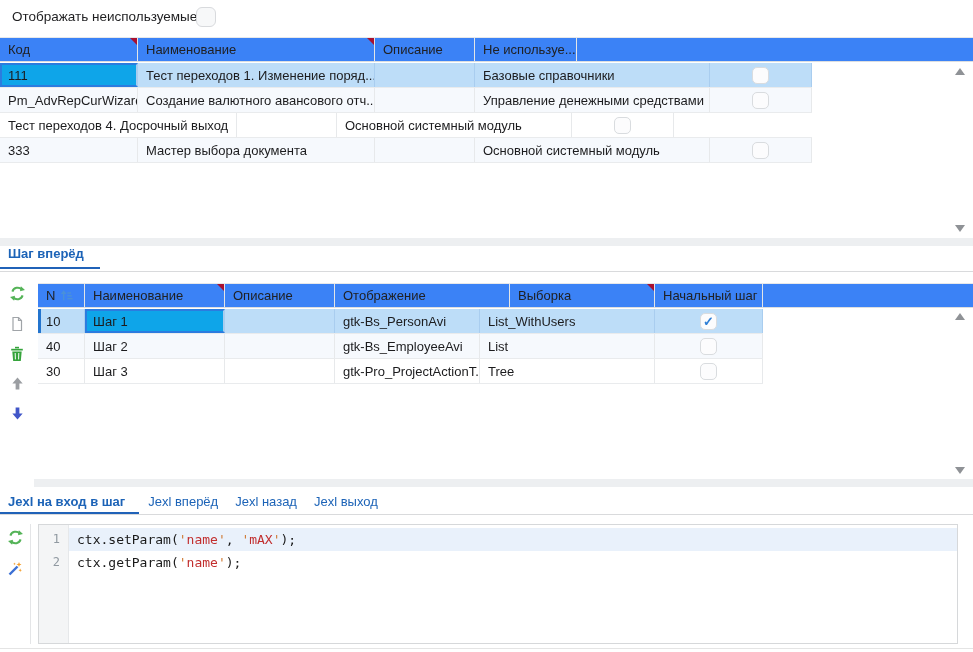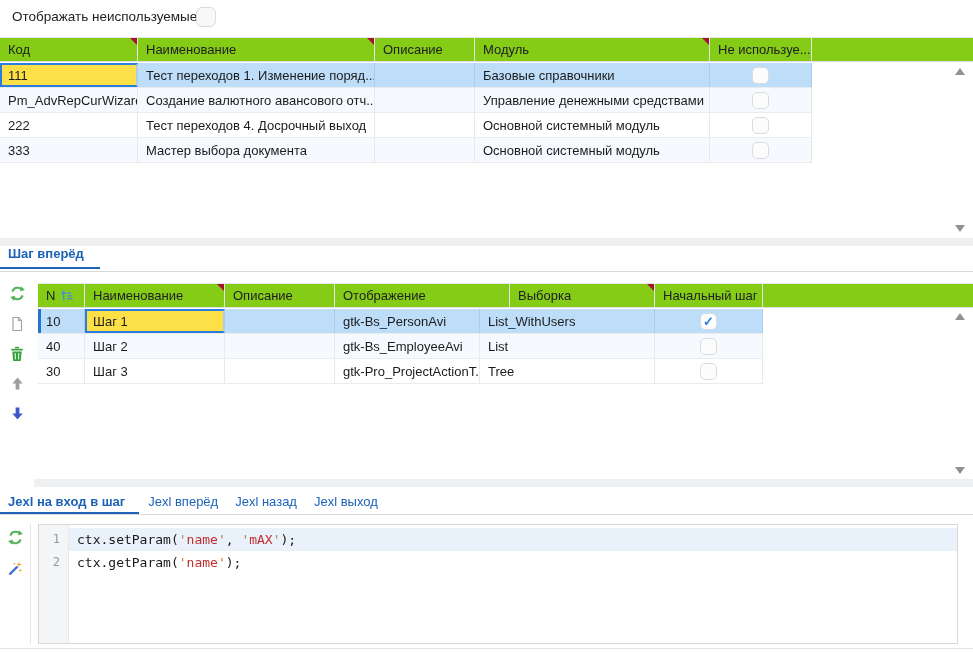--- a/index.html
+++ b/index.html
@@ -10,30 +10,30 @@
   body{font-family:"Liberation Sans",sans-serif;background:#fff;}
   #app{position:relative;width:973px;height:652px;background:#fff;overflow:hidden;font-size:13px;color:#1c1c1e;}
 
   
   #top-bar{position:absolute;left:0;top:0;width:973px;height:36px;}
   #top-bar .lbl{position:absolute;left:12px;top:9px;font-size:13.5px;color:#1f1f21;}
   .cbox{width:20px;height:20px;border:1px solid #d8dadd;border-radius:6px;background:#f7f8f9;}
   #top-bar .cbox{position:absolute;left:196px;top:7px;}
 
   
-  .thead{position:absolute;height:25px;background:#84cc16;border-top:1px solid #e7e8ea;border-bottom:1px solid #dcdee0;display:flex;}
+  .thead{position:absolute;height:25px;background:#3b82f6;border-top:1px solid #e7e8ea;border-bottom:1px solid #dcdee0;display:flex;}
   .th{position:relative;height:100%;display:flex;align-items:center;padding-left:8px;color:#202124;border-right:1px solid #e3e5e7;white-space:nowrap;overflow:hidden;}
   .fmark{position:absolute;top:0;right:0;width:0;height:0;border-top:7px solid var(--marker-red);border-left:7px solid transparent;}
   .tr{display:flex;height:25px;background:#fff;border-bottom:1px solid #e9ebed;}
   .tr.alt{background:#f6f9fd;}
   .tr.selected{background:var(--selection);}
   .tr.leftbar{box-shadow:inset 3px 0 0 #2374ce;}
   .cell{height:100%;display:flex;align-items:center;padding-left:8px;border-right:1px solid #e7e9eb;white-space:nowrap;overflow:hidden;}
   .tr.selected .cell{border-right-color:#a9cdef;}
-  .edit-cell{background:#fde047;border:2px solid var(--accent);padding-left:6px;}
+  .edit-cell{background:#0ea5e9;border:2px solid var(--accent);padding-left:6px;}
   .cell.center{justify-content:center;padding-left:0;}
   .cb{width:17px;height:17px;border:1px solid #d9dcdf;border-radius:5px;background:#fcfcfd;display:flex;align-items:center;justify-content:center;}
   .cb.checked::after{content:"\2713";color:#2f7fd6;font-size:13px;font-weight:bold;line-height:1;}
 
   
   #t1-head{left:0;top:37px;width:973px;}
   #t1-rows{position:absolute;left:0;top:63px;width:812px;}
 
   
   .vscroll{position:absolute;width:16px;}
@@ -87,24 +87,20 @@
         <span>Код</span>
         <div class="fmark"></div>
       </div>
       <div class="th" style="width: 237px; flex: 0 0 237px;">
         <span>Наименование</span>
         <div class="fmark"></div>
       </div>
       <div class="th" style="width: 100px; flex: 0 0 100px;">
         <span>Описание</span>
       </div>
-      <div class="th" style="width: 235px; flex: 0 0 235px;">
-        <span>Модуль</span>
-        <div class="fmark"></div>
-      </div>
       <div class="th" style="width: 102px; flex: 0 0 102px; text-align: right;">
         <span>Не используе...</span>
       </div>
     </div>
   <div id="t1-rows">
       <div class="tr selected">
         <div class="cell edit-cell" style="width: 138px; flex: 0 0 138px;">111</div>
         <div class="cell" style="width: 237px; flex: 0 0 237px;">Тест переходов 1. Изменение поряд...</div>
         <div class="cell" style="width: 100px; flex: 0 0 100px;"></div>
         <div class="cell" style="width: 235px; flex: 0 0 235px;">Базовые справочники</div>
@@ -115,21 +111,20 @@
       <div class="tr alt">
         <div class="cell" style="width: 138px; flex: 0 0 138px;">Pm_AdvRepCurWizard</div>
         <div class="cell" style="width: 237px; flex: 0 0 237px;">Создание валютного авансового отч...</div>
         <div class="cell" style="width: 100px; flex: 0 0 100px;"></div>
         <div class="cell" style="width: 235px; flex: 0 0 235px;">Управление денежными средствами</div>
         <div class="cell center" style="width: 102px; flex: 0 0 102px;">
           <div class="cb"></div>
         </div>
       </div>
       <div class="tr">
-        <div class="cell" style="width: 138px; flex: 0 0 138px;">222</div>
         <div class="cell" style="width: 237px; flex: 0 0 237px;">Тест переходов 4. Досрочный выход</div>
         <div class="cell" style="width: 100px; flex: 0 0 100px;"></div>
         <div class="cell" style="width: 235px; flex: 0 0 235px;">Основной системный модуль</div>
         <div class="cell center" style="width: 102px; flex: 0 0 102px;">
           <div class="cb"></div>
         </div>
       </div>
       <div class="tr alt">
         <div class="cell" style="width: 138px; flex: 0 0 138px;">333</div>
         <div class="cell" style="width: 237px; flex: 0 0 237px;">Мастер выбора документа</div>

